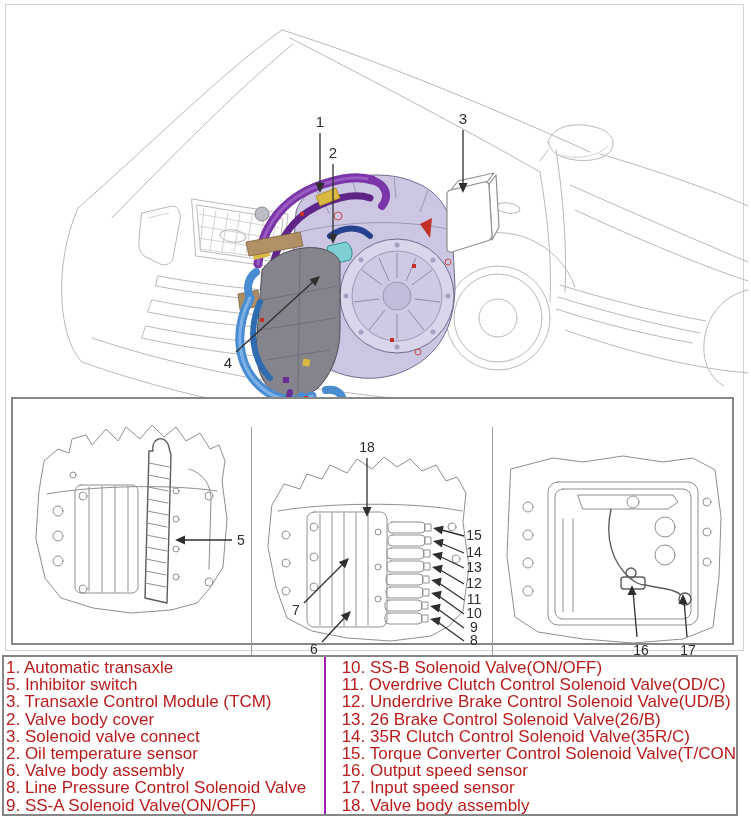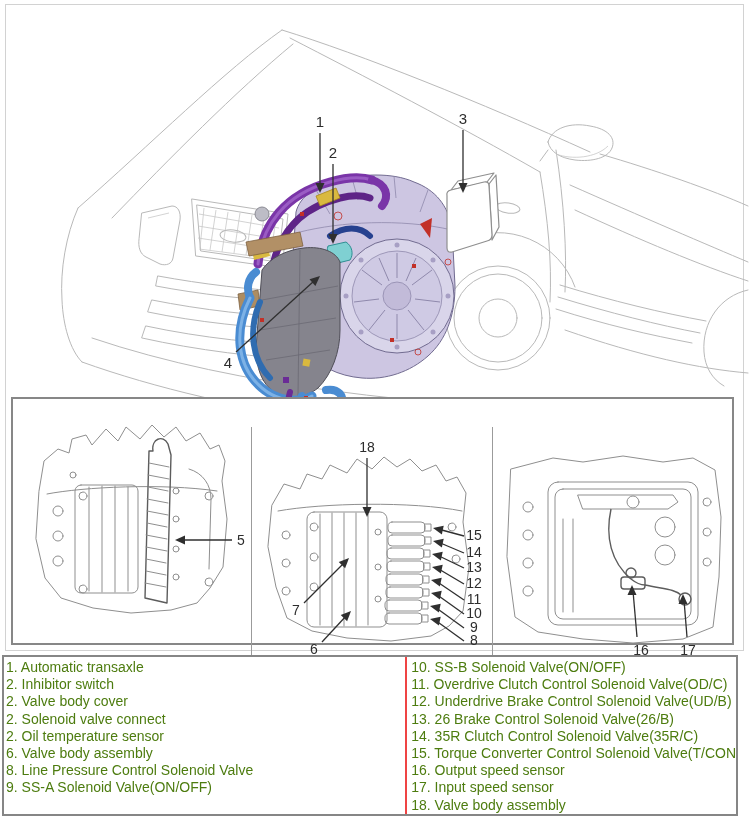--- a/index.html
+++ b/index.html
@@ -9,22 +9,22 @@
          border:1px solid #d2d2d2;pointer-events:none;}
   #vehicle-svg{position:absolute;left:0;top:0;}
   #panels-box{position:absolute;left:11px;top:397px;width:719px;height:244px;
               border:2px solid #878787;display:flex;background:#fff;}
   .panel{height:240px;}
   .panel + .panel{border-left:1px solid #9b9b9b;margin-top:28px;}
   #legend{position:absolute;left:2px;top:655px;width:736px;height:161px;
           border:2px solid #868686;display:flex;background:#fff;box-sizing:border-box;}
   .lcol{padding:2px 0 0 2px;box-sizing:border-box;}
   .lcol.left{width:421px;}
-  .lcol.right{flex:1;border-left:2px solid #ef4444;padding-left:4px;}
-  .lrow{font-size:14px;line-height:17.2px;color:#4d7c0f;white-space:nowrap;overflow:hidden;}
+  .lcol.right{flex:1;border-left:2px solid #a21caf;padding-left:16px;}
+  .lrow{font-size:17px;line-height:17.2px;color:#b91c1c;white-space:nowrap;overflow:hidden;}
   svg text{font-family:"Liberation Sans","DejaVu Sans",sans-serif;fill:#2d2d2d;}
   .co{font-size:15px;}
   .cn{font-size:14px;}
   .car{stroke:#b9b9b9;fill:none;stroke-width:1;stroke-linecap:round;}
   .carl{stroke:#c8c8c8;fill:none;stroke-width:0.8;}
   .la{stroke:#8f8f8f;fill:none;stroke-width:1;stroke-linejoin:round;stroke-linecap:round;}
   .lad{stroke:#5c5c5c;fill:none;stroke-width:1.4;stroke-linejoin:round;}
   .cl{stroke:#2f2f2f;fill:none;stroke-width:1.3;}
   .ah{fill:#2f2f2f;stroke:none;}
 </style>
@@ -378,23 +378,24 @@
           <path class="ah" d="M0,0 L10,-4.5 L10,4.5 Z" transform="translate(190,167) rotate(90)"></path>
           <text class="cn" x="195" y="228" text-anchor="middle">17</text>
         </g>
       </svg>
     </div>
   </div>
 
   <div id="legend">
     <div class="lcol left">
       <div class="lrow">1. Automatic transaxle</div>
-      <div class="lrow">2. Inhibitor switch</div>
+      <div class="lrow">5. Inhibitor switch</div>
+      <div class="lrow">3. Transaxle Control Module (TCM)</div>
       <div class="lrow">2. Valve body cover</div>
-      <div class="lrow">2. Solenoid valve connect</div>
+      <div class="lrow">3. Solenoid valve connect</div>
       <div class="lrow">2. Oil temperature sensor</div>
       <div class="lrow">6. Valve body assembly</div>
       <div class="lrow">8. Line Pressure Control Solenoid Valve</div>
       <div class="lrow">9. SS-A Solenoid Valve(ON/OFF)</div>
     </div>
     <div class="lcol right">
       <div class="lrow">10. SS-B Solenoid Valve(ON/OFF)</div>
       <div class="lrow">11. Overdrive Clutch Control Solenoid Valve(OD/C)</div>
       <div class="lrow">12. Underdrive Brake Control Solenoid Valve(UD/B)</div>
       <div class="lrow">13. 26 Brake Control Solenoid Valve(26/B)</div>

